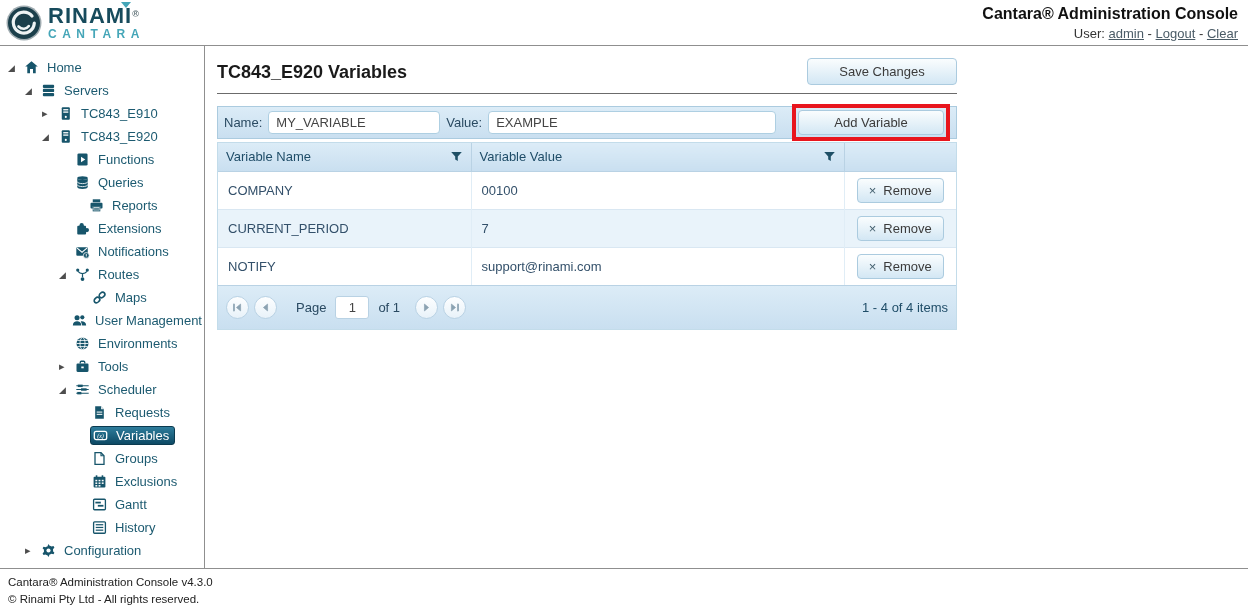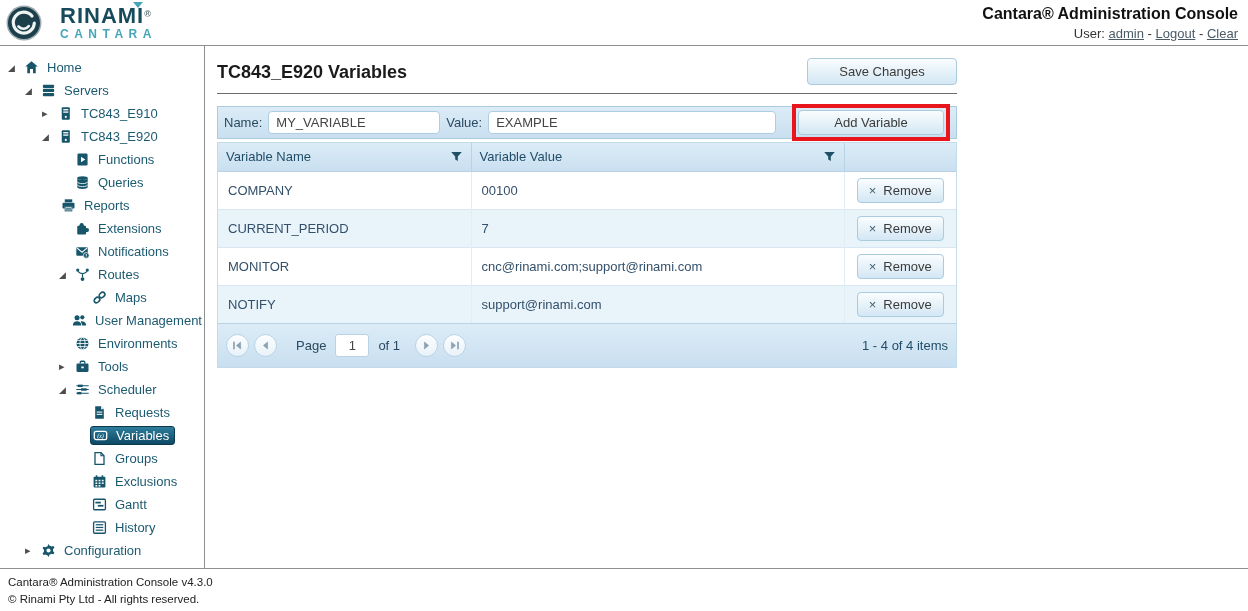--- a/index.html
+++ b/index.html
@@ -2,21 +2,21 @@
 <html style="--brand-dark-teal: #174b5c; --brand-light-teal: #45a6b8; --sidebar-text: #1c5a70; --icon-teal: #17556b; --chrome-bg-top: #dcecf7; --chrome-bg-bottom: #c9dff0; --chrome-border: #abcbdf; --grid-border: #c3dcea; --row-alt-bg: #e9f3fa; --table-text: #33506a; --header-text: #1f4d68; --annotation-red: #e8151d;"><head>
 <meta charset="utf-8">
 <style>
   * { margin:0; padding:0; box-sizing:border-box; }
   html,body { width:1248px; height:611px; background:#fff; overflow:hidden;
     font-family:"Liberation Sans", sans-serif; }
 
   
   .header { height:46px; border-bottom:1px solid #8f8f8f; display:flex;
     justify-content:space-between; align-items:center; padding:0 10px 0 6px; background:#fff; }
-  .brand { display:flex; align-items:center; gap:18px; }
+  .brand { display:flex; align-items:center; gap:6px; }
   .wordmark { position:relative; line-height:1; }
   .brand-primary { font-size:22px; font-weight:bold; letter-spacing:1px;
     color:var(--brand-dark-teal,#174b5c); }
   .brand-reg { font-size:9px; vertical-align:super; color:#5c6e74; font-weight:bold; }
   .brand-secondary { font-size:12px; font-weight:bold; letter-spacing:5.5px;
     color:var(--brand-light-teal,#45a6b8); margin-top:1px; }
   .tm-triangle { position:absolute; top:-3px; right:14px; width:0; height:0;
     border-left:5px solid transparent; border-right:5px solid transparent;
     border-top:6px solid var(--brand-light-teal,#45a6b8); }
   .header-right { text-align:right; line-height:1.35; }
@@ -190,21 +190,21 @@
         <span class="expander" data-interactable="false"></span>
         <span class="node-content" data-interactable="true">
           <svg class="ti" width="15" height="15" viewBox="0 0 16 16" fill="currentColor" data-interactable="false">
             <ellipse cx="8" cy="3.3" rx="5.6" ry="2.1"></ellipse>
             <path d="M2.4 3.3v9.4c0 1.2 2.5 2.1 5.6 2.1s5.6-.9 5.6-2.1V3.3c0 1.2-2.5 2.1-5.6 2.1s-5.6-.9-5.6-2.1Z"></path>
             <path d="M2.4 7.1c0 1.2 2.5 2.1 5.6 2.1s5.6-.9 5.6-2.1M2.4 10.3c0 1.2 2.5 2.1 5.6 2.1s5.6-.9 5.6-2.1" fill="none" stroke="#fff" stroke-width=".9"></path>
           </svg>
           <span data-interactable="false">Queries</span>
         </span>
       </div>
-      <div class="tree-row" data-interactable="true" style="padding-left: 45px;">
+      <div class="tree-row" data-interactable="true" style="padding-left: 45px; margin-left: 28px;">
         <span class="expander" data-interactable="false"></span>
         <span class="node-content" data-interactable="true">
           <svg class="ti" width="15" height="15" viewBox="0 0 16 16" fill="currentColor" data-interactable="false">
             <rect x="4" y="1.4" width="8" height="3.2"></rect>
             <rect x="1.6" y="5" width="12.8" height="6.2" rx="1"></rect>
             <rect x="4" y="8.8" width="8" height="5.4" fill="#fff"></rect>
             <rect x="4.4" y="9.2" width="7.2" height="4.6" fill="none" stroke="currentColor" stroke-width=".9"></rect>
             <rect x="5.4" y="10.4" width="5.2" height="1"></rect>
             <rect x="5.4" y="12.1" width="5.2" height="1"></rect>
           </svg>
@@ -450,28 +450,20 @@
               </tr>
               <tr data-interactable="false">
                 <td class="bordered" data-interactable="false">CURRENT_PERIOD</td>
                 <td class="bordered" data-interactable="false">7</td>
                 <td class="action" data-interactable="false"><button class="btn remove-btn" data-interactable="true">
                     <span class="x-glyph" data-interactable="false">×</span>
                     <span data-interactable="false">Remove</span>
                   </button></td>
               </tr>
               <tr data-interactable="false">
-                <td class="bordered" data-interactable="false">MONITOR</td>
-                <td class="bordered" data-interactable="false">cnc@rinami.com;support@rinami.com</td>
-                <td class="action" data-interactable="false"><button class="btn remove-btn" data-interactable="true">
-                    <span class="x-glyph" data-interactable="false">×</span>
-                    <span data-interactable="false">Remove</span>
-                  </button></td>
-              </tr>
-              <tr data-interactable="false">
                 <td class="bordered" data-interactable="false">NOTIFY</td>
                 <td class="bordered" data-interactable="false">support@rinami.com</td>
                 <td class="action" data-interactable="false"><button class="btn remove-btn" data-interactable="true">
                     <span class="x-glyph" data-interactable="false">×</span>
                     <span data-interactable="false">Remove</span>
                   </button></td>
               </tr>
             </tbody>
         </table>
 

